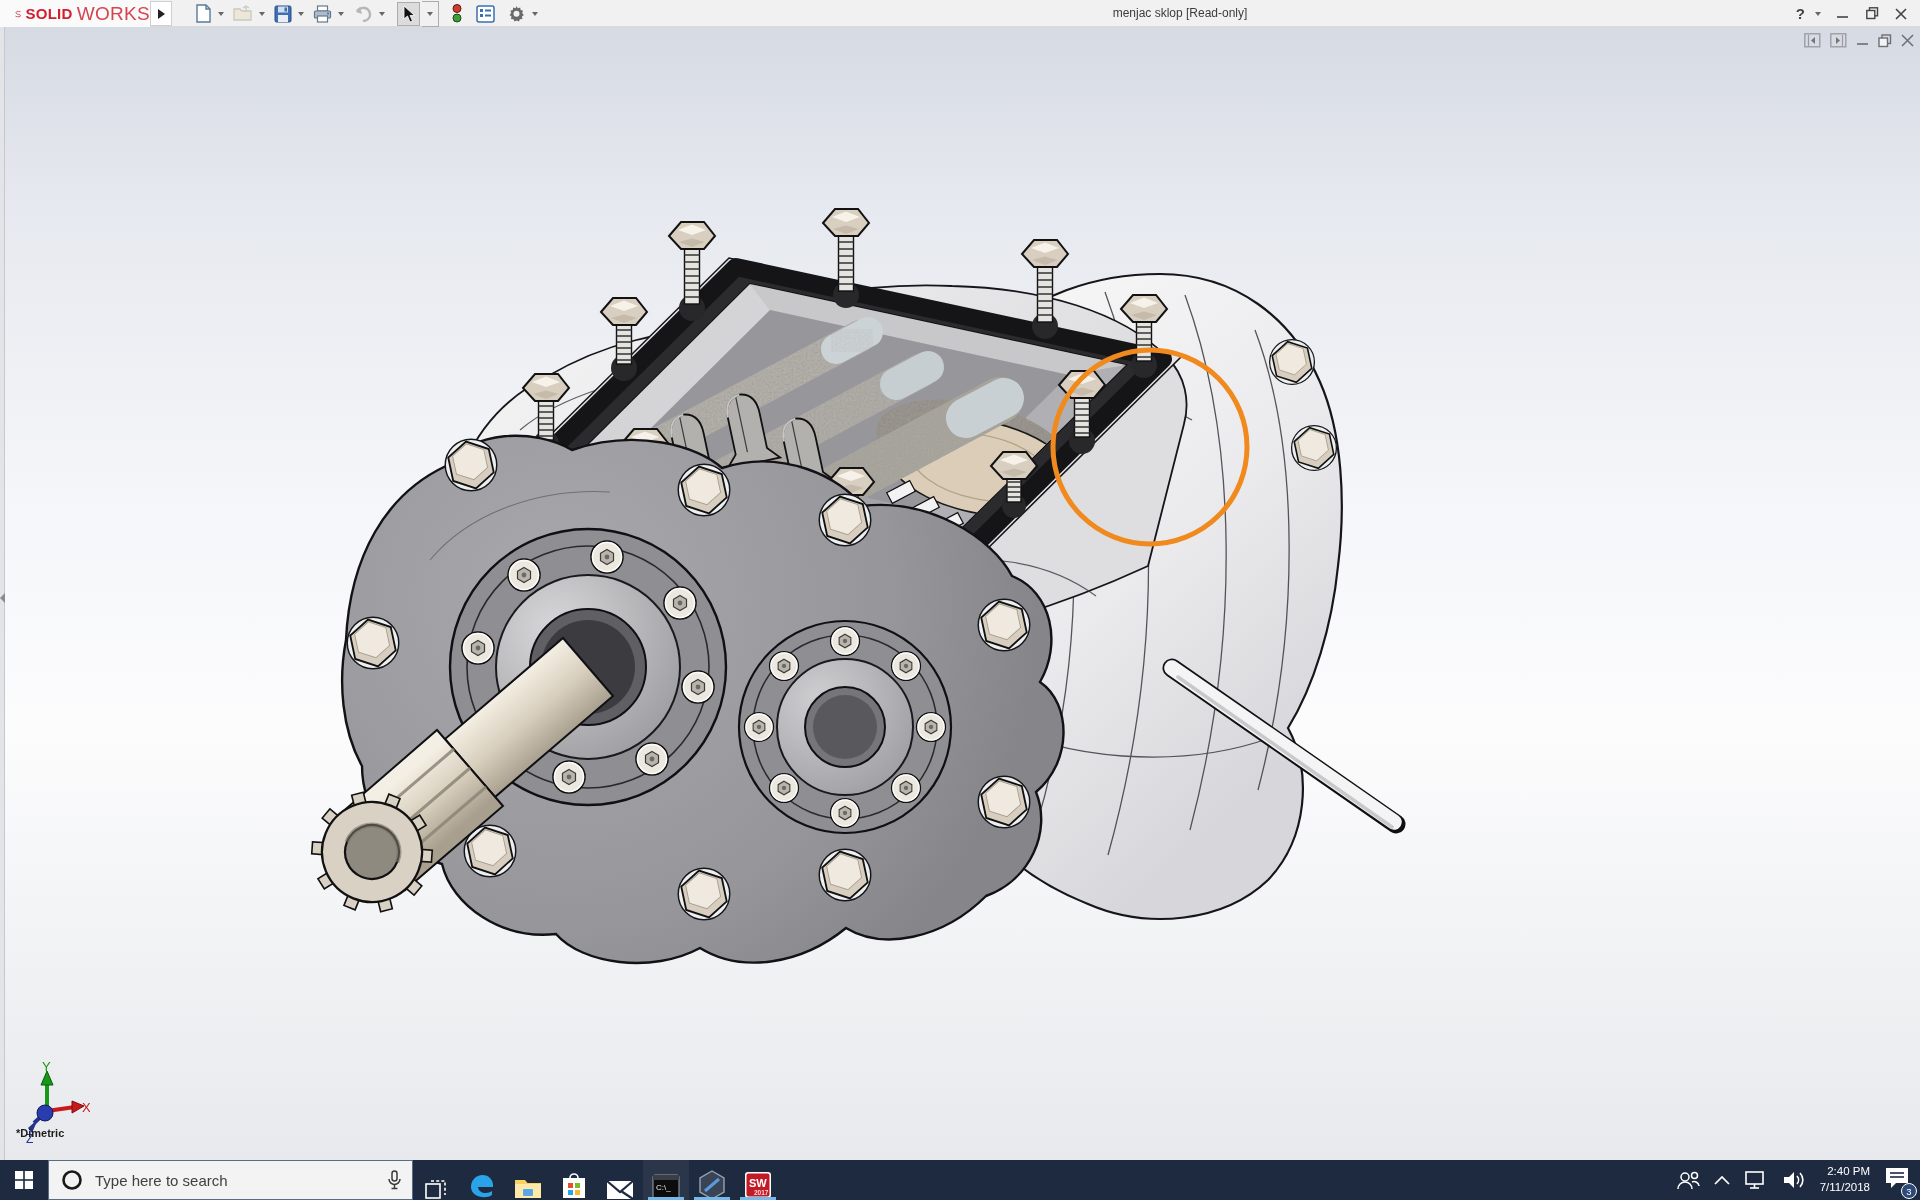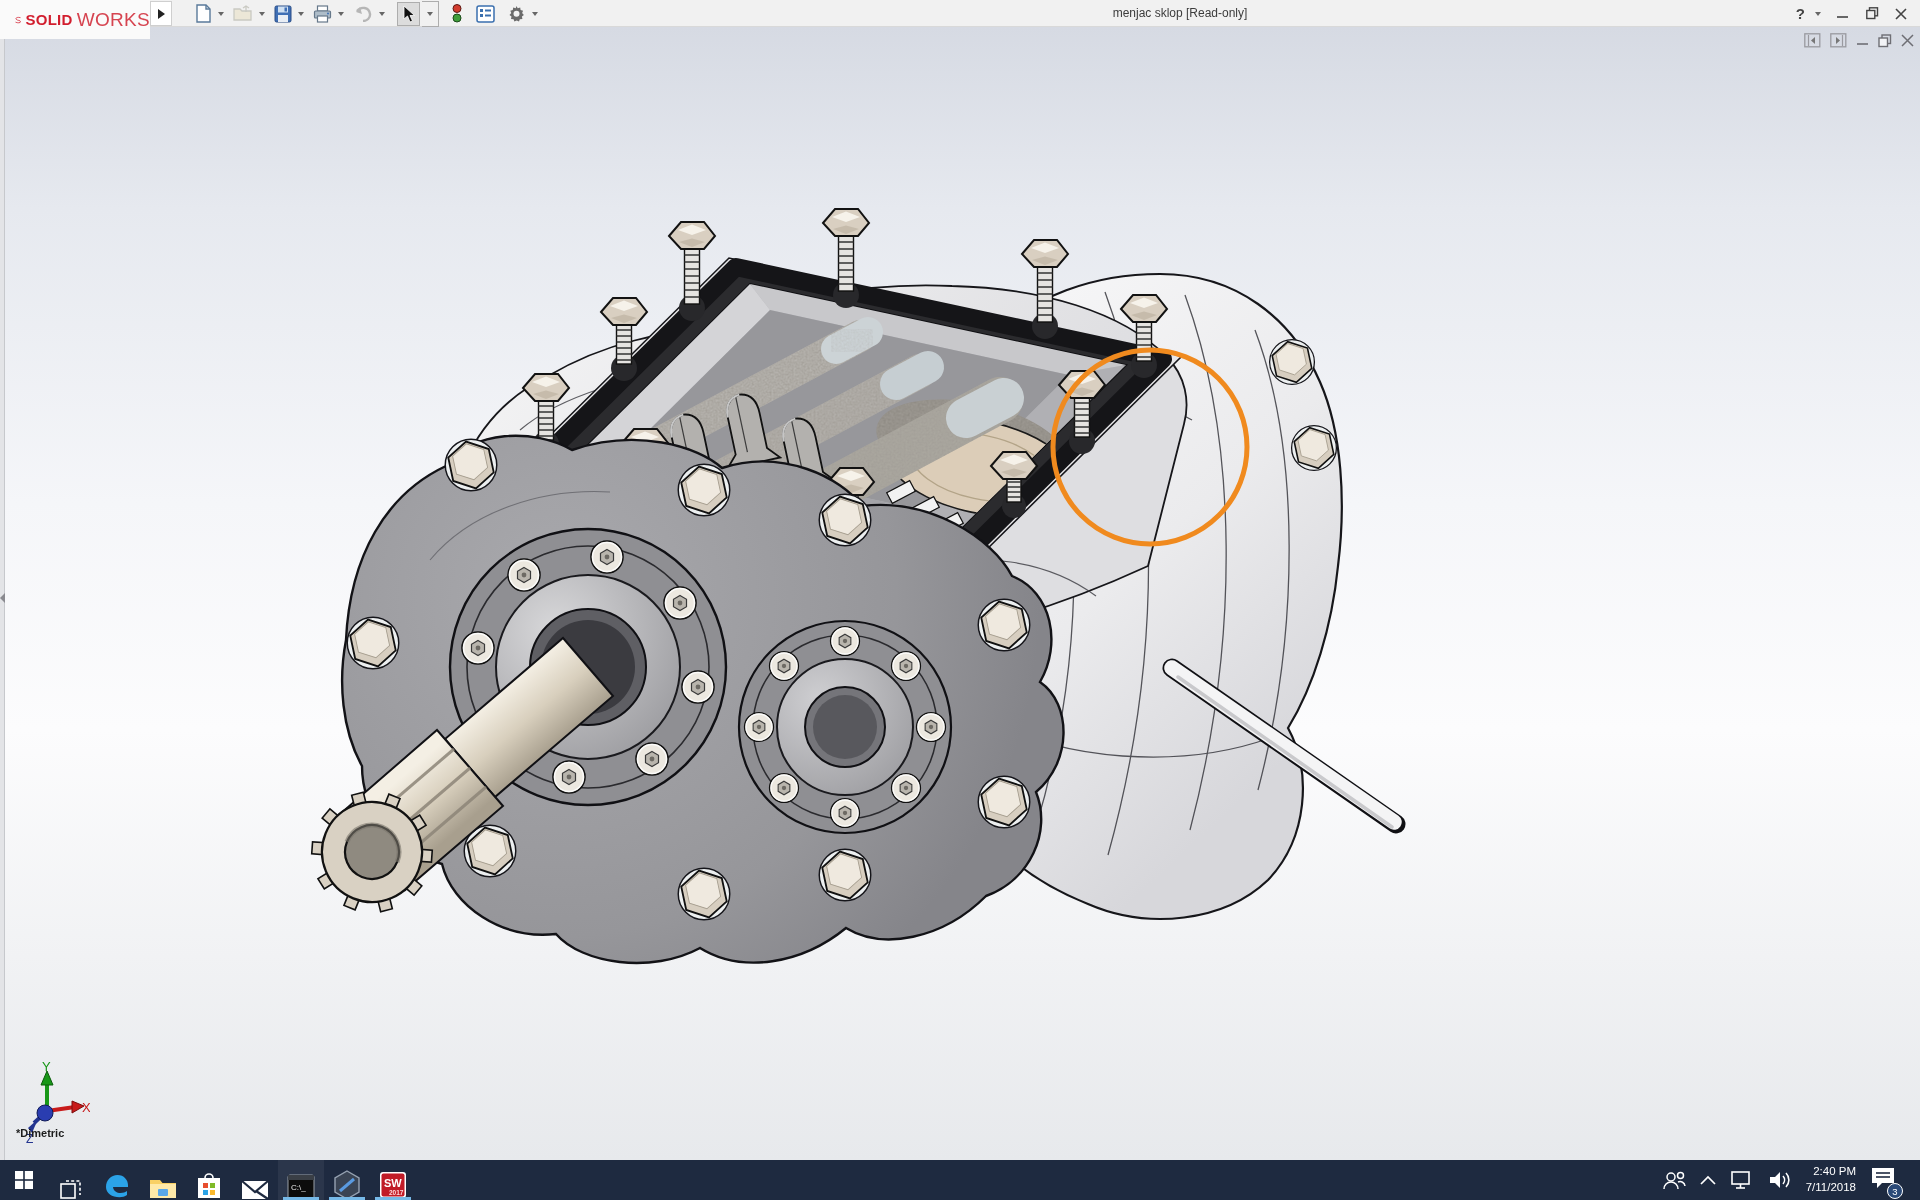--- a/index.html
+++ b/index.html
@@ -2,21 +2,21 @@
 <html><head>
 <meta charset="utf-8">
 <style>
   * { margin:0; padding:0; box-sizing:border-box; }
   html,body { width:1920px; height:1200px; overflow:hidden;
     font-family:"Liberation Sans", sans-serif; background:#e9ebee; }
 
   
   .titlebar { position:absolute; left:0; top:0; width:1920px; height:27px;
     background:#f1f1f1; border-bottom:1px solid #d9d9d9; z-index:50; }
-  .brand { position:absolute; left:0; top:0; height:39px; width:150px;
+  .brand { position:absolute; left:0; top:0; height:27px; width:150px;
     background:#fafafa; display:flex; align-items:center; padding-left:14px; gap:4px; }
   .brand-solid { color:#d21e2e; font-weight:bold; font-size:15px; letter-spacing:.3px; }
   .brand-works { color:#d64450; font-weight:300; font-size:19px; letter-spacing:.3px; }
   .expand-btn { position:absolute; left:150px; top:1px; width:22px; height:25px;
     background:#fff; border:1px solid #cfcfcf; display:flex; align-items:center; justify-content:center; }
   .tri-right { width:0; height:0; border-left:7px solid #222; border-top:5px solid transparent; border-bottom:5px solid transparent; }
   .toolbar { position:absolute; left:192px; top:0; height:27px; display:flex; align-items:center; gap:2px; }
   .tb-btn { height:24px; padding:0 3px; display:flex; align-items:center; justify-content:center; }
   .tb-caret { width:0; height:0; border-top:4px solid #666; border-left:3.5px solid transparent;
     border-right:3.5px solid transparent; margin:0 4px 0 1px; }
@@ -42,21 +42,21 @@
   
   .taskbar { position:absolute; left:0; top:1160px; width:1920px; height:40px;
     background:#1e2a40; display:flex; align-items:stretch; z-index:60; }
   .start { width:48px; display:flex; align-items:center; justify-content:center; }
   .searchbox { width:365px; background:#f3f3f3; display:flex; align-items:center;
     padding:0 10px 0 12px; gap:12px; border:1px solid #5a6b85; }
   .searchbox .ph { font-size:15px; color:#414141; flex:1; }
   .tb-app { width:46px; display:flex; align-items:flex-end; justify-content:center; position:relative; }
   .tb-app.open::after { content:""; position:absolute; left:5px; right:5px; bottom:0; height:3px; background:#76b9e8; }
   .tb-app.litebg { background:rgba(255,255,255,.06); }
-  .tray { margin-left:auto; display:flex; align-items:center; gap:14px; padding-right:24px; }
+  .tray { margin-left:auto; display:flex; align-items:center; gap:14px; padding-right:10px; }
   .clock { color:#fff; font-size:11.5px; text-align:right; line-height:1.35; }
   .badge { position:absolute; right:-7px; bottom:-5px; width:16px; height:16px; border-radius:50%;
     background:#2b4a78; border:1.5px solid #fff; color:#fff; font-size:9.5px;
     display:flex; align-items:center; justify-content:center; }
   .ac-wrap { position:relative; }
   svg text { font-family:"Liberation Sans", sans-serif; }
 </style>
 </head>
 <body>
 
@@ -443,20 +443,32 @@
 
 <div class="taskbar">
   <div class="start">
     <svg width="18" height="18" viewBox="0 0 18 18">
       <rect x="0" y="0" width="8.2" height="8.2" fill="#fff"></rect>
         <rect x="9.8" y="0" width="8.2" height="8.2" fill="#fff"></rect>
       <rect x="0" y="9.8" width="8.2" height="8.2" fill="#fff"></rect>
         <rect x="9.8" y="9.8" width="8.2" height="8.2" fill="#fff"></rect>
       </svg>
   </div>
+  <div class="searchbox">
+    <svg width="22" height="22" viewBox="0 0 22 22">
+      <circle cx="11" cy="11" r="8.5" fill="none" stroke="#1a1a1a" stroke-width="2.6"></circle>
+      </svg>
+    <span class="ph">Type here to search</span>
+    <svg width="15" height="20" viewBox="0 0 15 20">
+      <rect x="5" y="1" width="5" height="10" rx="2.5" fill="none" stroke="#3a3a3a" stroke-width="1.5"></rect>
+      <path d="M2,9 a5.5,5.5 0 0 0 11,0" fill="none" stroke="#3a3a3a" stroke-width="1.5"></path>
+      <line x1="7.5" y1="15" x2="7.5" y2="18" stroke="#3a3a3a" stroke-width="1.5"></line>
+      <line x1="4.5" y1="18.5" x2="10.5" y2="18.5" stroke="#3a3a3a" stroke-width="1.5"></line>
+      </svg>
+  </div>
 
   <div class="tb-app">
     <svg width="22" height="20" viewBox="0 0 22 20">
       <rect x="1" y="4" width="14" height="14" fill="none" stroke="#fff" stroke-width="1.6"></rect>
       <path d="M6,1 h14 v14" fill="none" stroke="#fff" stroke-width="1.6" stroke-dasharray="3 2.2"></path>
       </svg>
   </div>
   <div class="tb-app">
     <svg width="28" height="28" viewBox="0 0 28 28">
       <path d="M 3,15 C 3,8 8,3 14.5,3 C 21,3 25,8 25,13 L 25,15 L 10,15 C 10.5,19 14,21 17.5,21 C 20,21 22.5,20.2 24,19 L 24,23 C 22,24.5 19,25.2 16.5,25.2 C 9,25.2 3,21.5 3,15 Z" fill="#2ba3e8"></path>

